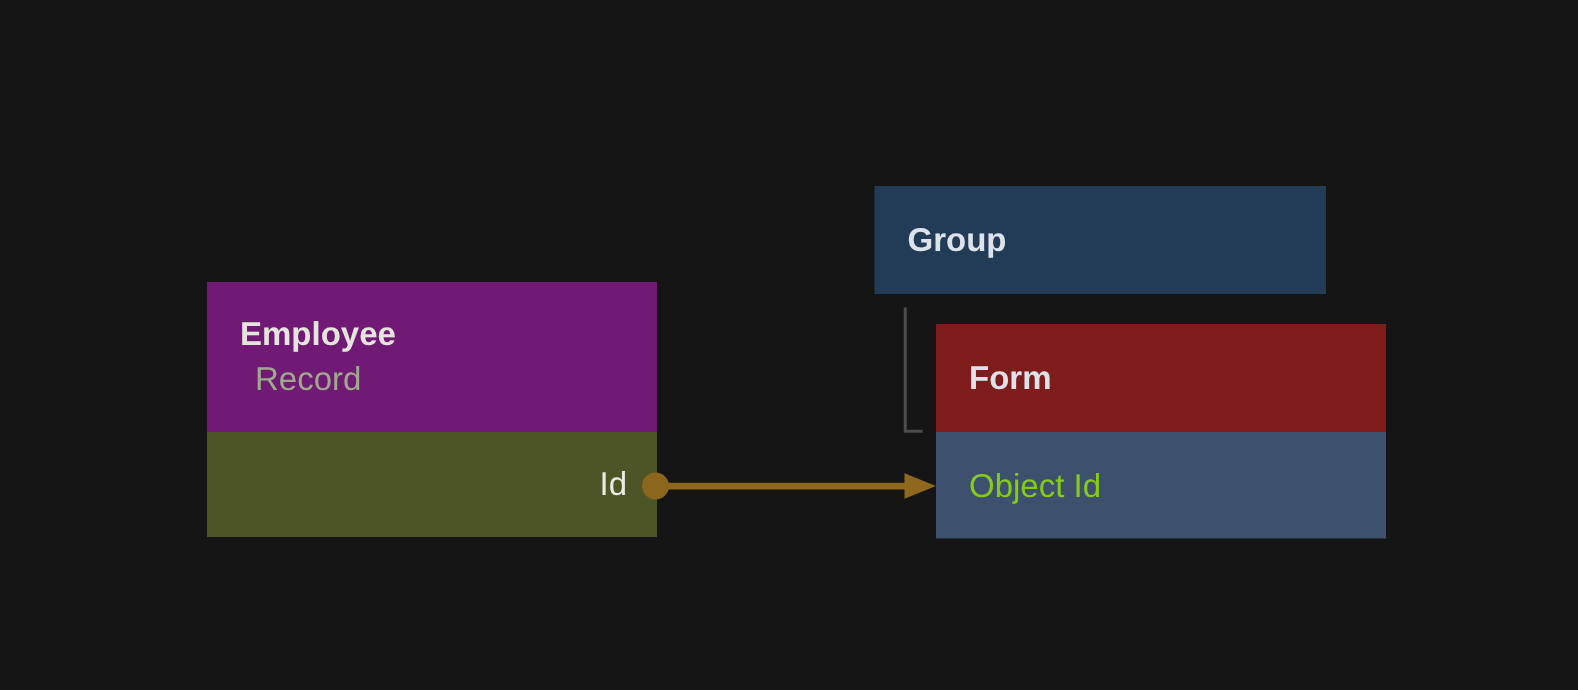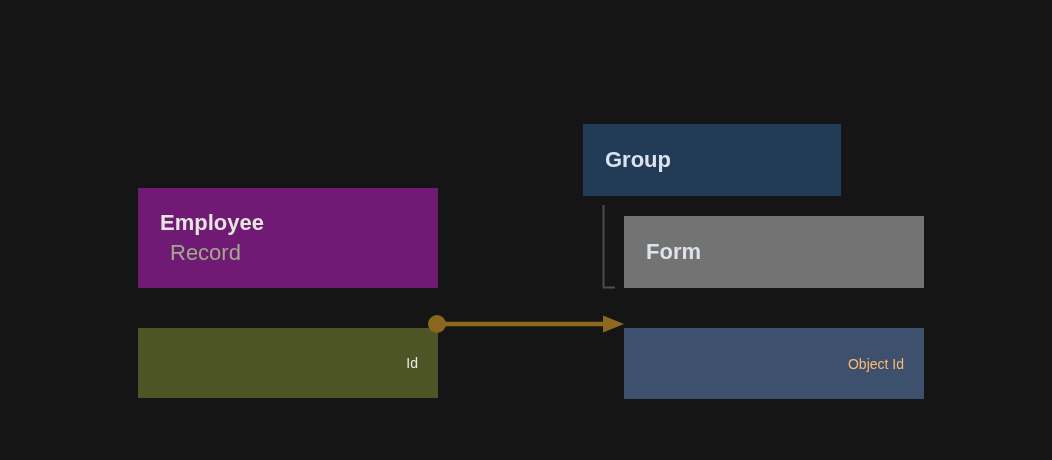--- a/index.html
+++ b/index.html
@@ -35,47 +35,46 @@
     font-size: 22px;
     font-weight: normal;
     line-height: 30px;
     white-space: nowrap;
   }
   .node-row {
     display: flex;
     align-items: center;
     padding: 0 20px 0 22px;
     box-sizing: border-box;
-    font-size: 14px;
-    margin-top: 40px;
+    font-size: 22px;
   }
   
   .node-employee { left: 138px; top: 188px; width: 300px; }
   .node-employee .node-header { height: 100px; background: #701a75; }
   .node-employee .node-title   { color: #e4e6dc; }
   .node-employee .node-subtitle{ color: #9fa98c; margin-left: 10px; }
   .node-employee .node-row {
     height: 70px;
     background: #4d5527;
     justify-content: flex-end;
     color: #e9ebe0;
   }
   
-  .node-group { left: 583px; top: 124px; width: 258px; }
+  .node-group { left: 583px; top: 124px; width: 301px; }
   .node-group .node-header { height: 72px; background: #223c58; }
   .node-group .node-title  { color: #dde2eb; }
   
   .node-form { left: 624px; top: 216px; width: 300px; }
-  .node-form .node-header { height: 72px; background: #737373; }
+  .node-form .node-header { height: 72px; background: #7f1d1d; }
   .node-form .node-title  { color: #dde2eb; }
   .node-form .node-row {
     height: 71px;
     background: #3d516f;
-    justify-content: flex-end;
-    color: #fdba74;
+    justify-content: flex-start;
+    color: #84cc16;
   }
   .edge-layer {
     position: absolute;
     left: 0;
     top: 0;
     width: 1052px;
     height: 460px;
   }
 </style>
 </head>

